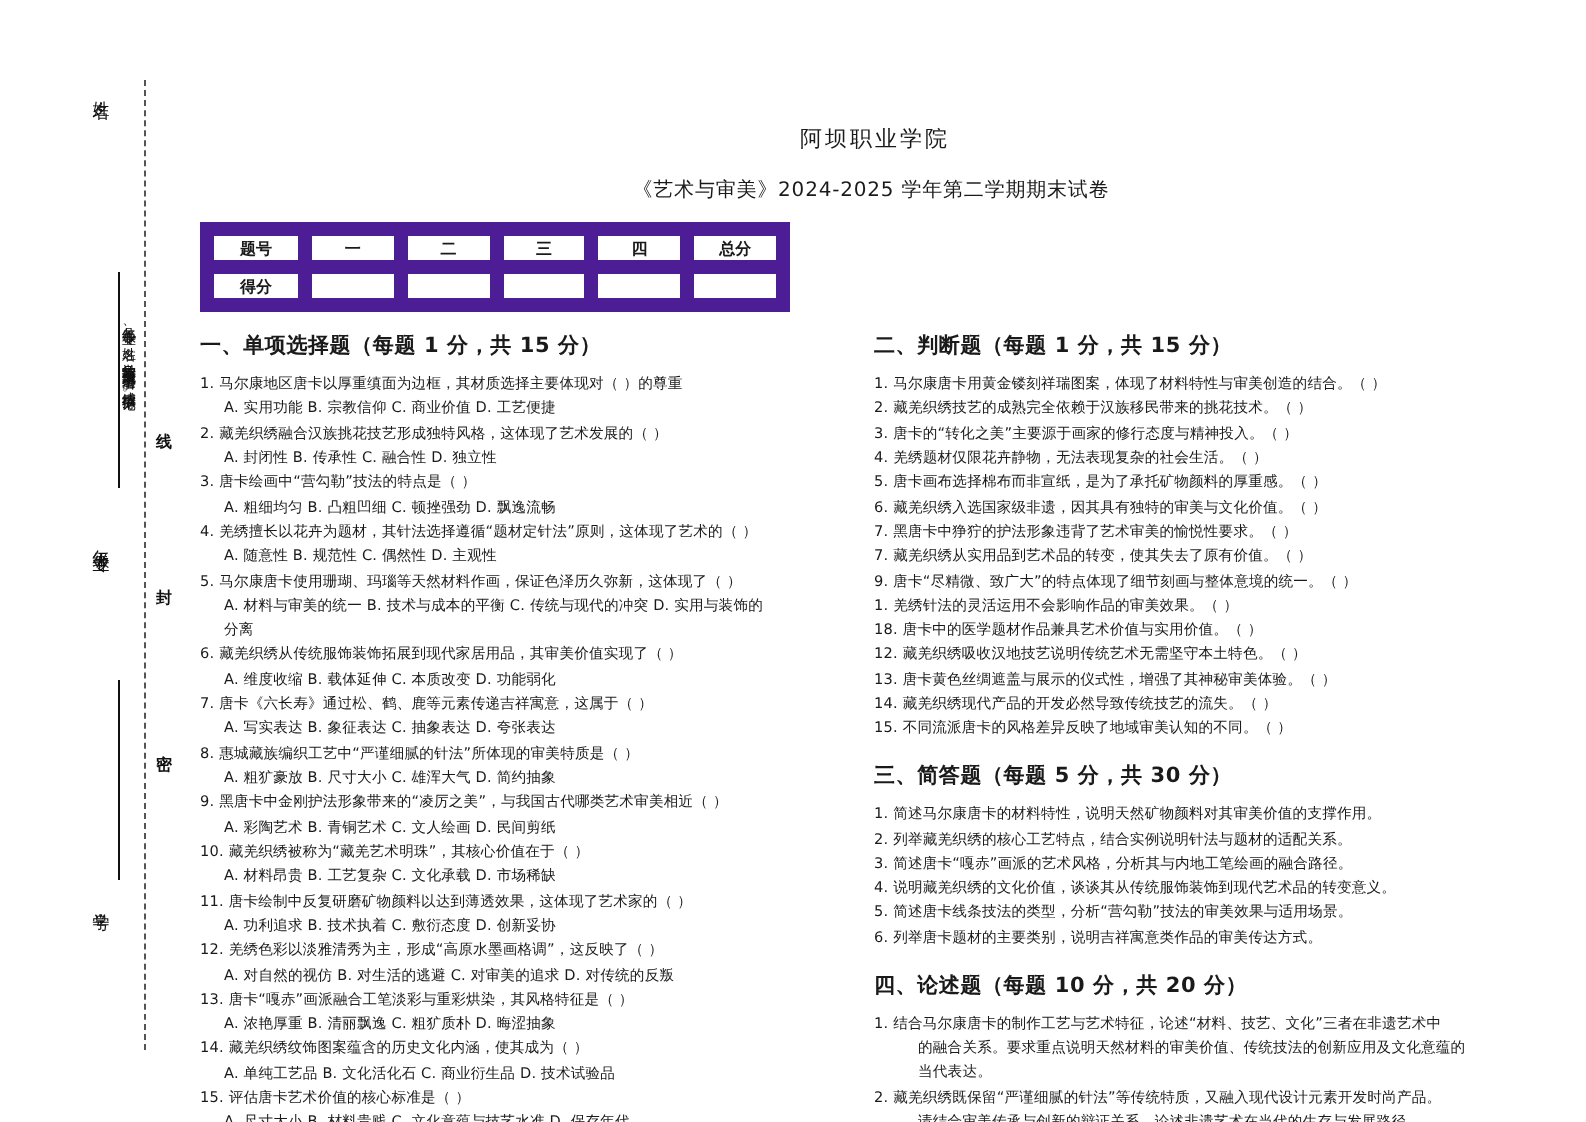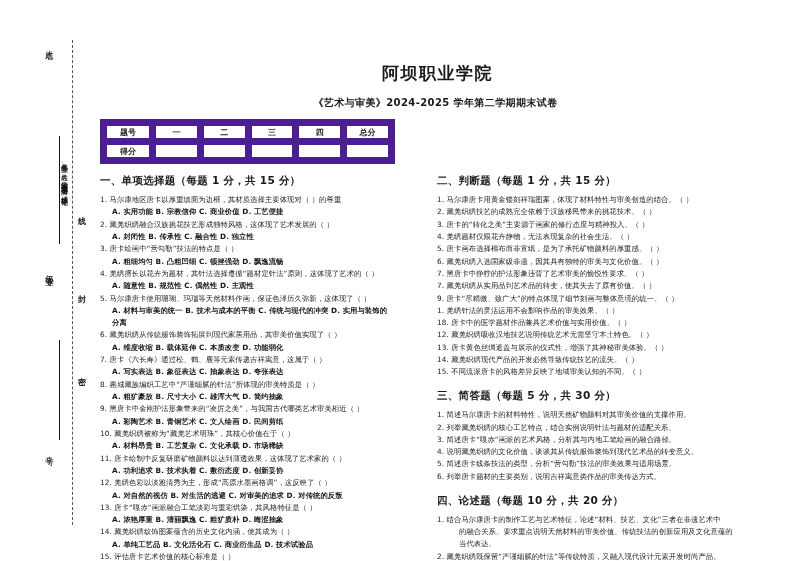--- a/index.html
+++ b/index.html
@@ -77,29 +77,29 @@
     left: 100px;
     top: 40px;
     width: 665px;
     height: 490px;
   }
 
   #header-block {
     text-align: center;
   }
   #school-name {
-    font-size: 17px;
-    font-weight: bold;
+    font-size: 11px;
+    font-weight: normal;
     letter-spacing: 1.5px;
     margin: 22px 0 0 0;
     padding-left: 10px;
   }
   #paper-title {
     font-size: 10px;
-    font-weight: bold;
+    font-weight: normal;
     letter-spacing: 0.4px;
     margin: 11px 0 0 0;
     padding-left: 6px;
   }
 
   
   #score-table {
     border-collapse: collapse;
     width: 295px;
     margin: 9px 0 0 0;
@@ -142,21 +142,20 @@
     margin: 0 0 0.5px 0;
     letter-spacing: 0.1px;
     text-align: justify;
   }
   .opts {
     font-size: 7.3px;
     line-height: 1.62;
     margin: 0 0 0.5px 0;
     padding-left: 12px;
     letter-spacing: 0.1px;
-    font-weight: bold;
   }
   .q.hang {
     padding-left: 11px;
     text-indent: -11px;
   }
   .q.indent2 {
     padding-left: 22px;
     text-indent: 0;
   }
 

